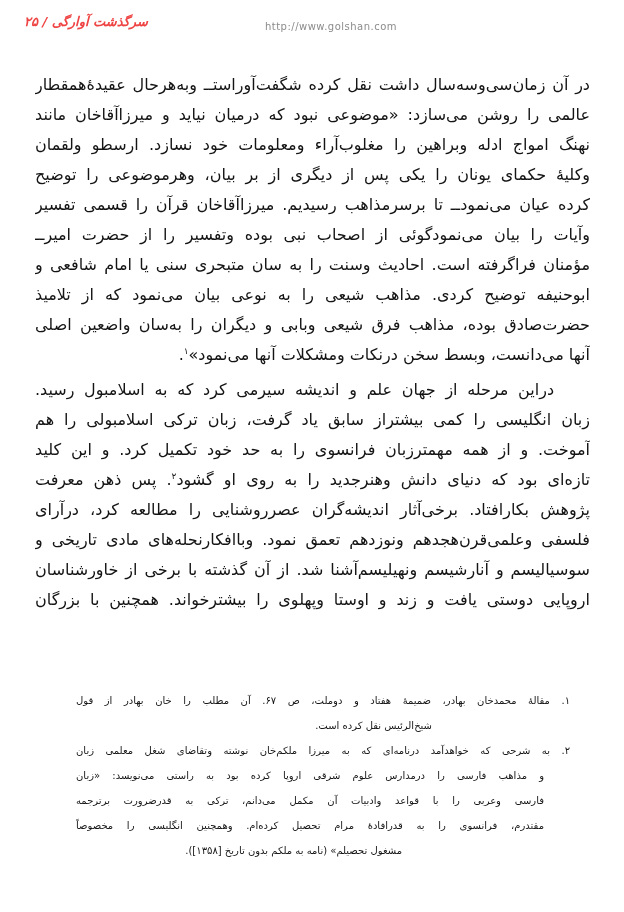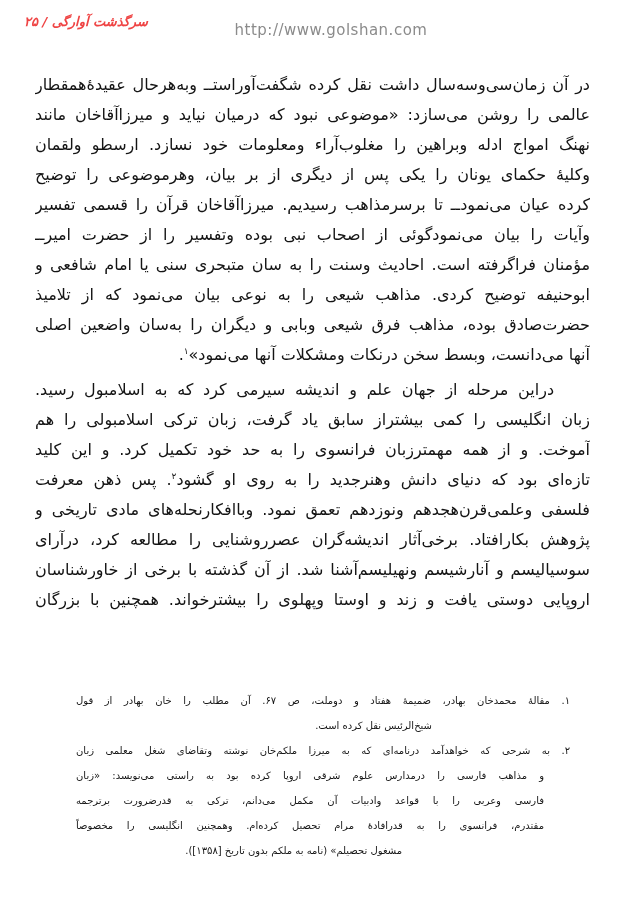--- a/index.html
+++ b/index.html
@@ -12,21 +12,21 @@
     position:relative;width:624px;height:912px;background:#ffffff;color:#121212;overflow:hidden;
   }
   
   .running-title{
     position:absolute;top:14px;left:24px;direction:rtl;
     font-size:13px;font-weight:bold;font-style:italic;color:#ef4444;white-space:nowrap;
   }
   .watermark-url{
     position:absolute;top:21px;left:0;width:624px;text-align:center;
     padding-left:38px;box-sizing:border-box;
-    direction:ltr;font-size:15px;letter-spacing:.5px;color:#8b8b8b;
+    direction:ltr;font-size:10px;letter-spacing:.5px;color:#8b8b8b;
   }
   
   .main-text{
     position:absolute;top:70px;right:34px;left:35px;
     direction:rtl;font-size:16px;line-height:30px;color:#141414;
     text-align:justify;
   }
   .tline{height:30px;overflow:hidden;text-align-last:justify;}
   .tline.end{text-align-last:right;}
   .tline.indent{text-indent:36px;}
@@ -65,22 +65,22 @@
       <div class="tline">ابوحنیفه توضیح کردی. مذاهب شیعی را به نوعی بیان می‌نمود که از تلامیذ</div>
       <div class="tline">حضرت‌صادق بوده، مذاهب فرق شیعی وبابی و دیگران را به‌سان واضعین اصلی</div>
       <div class="tline end"><span>آنها می‌دانست، وبسط سخن درنکات ومشکلات آنها می‌نمود»</span><sup class="fn-ref">۱</sup><span>.</span></div>
     </div>
 
     <div class="p2">
       <div class="tline indent">دراین مرحله از جهان علم و اندیشه سیرمی کرد که به اسلامبول رسید.</div>
       <div class="tline">زبان انگلیسی را کمی بیشتراز سابق یاد گرفت، زبان ترکی اسلامبولی را هم</div>
       <div class="tline">آموخت. و از همه مهمترزبان فرانسوی را به حد خود تکمیل کرد. و این کلید</div>
       <div class="tline"><span>تازه‌ای بود که دنیای دانش وهنرجدید را به روی او گشود</span><sup class="fn-ref">۲</sup><span>. پس ذهن معرفت</span></div>
+      <div class="tline">پژوهش بکارافتاد. برخی‌آثار اندیشه‌گران عصرروشنایی را مطالعه کرد، درآرای</div>
       <div class="tline">فلسفی وعلمی‌قرن‌هجدهم ونوزدهم تعمق نمود. وباافکارنحله‌های مادی تاریخی و</div>
-      <div class="tline">پژوهش بکارافتاد. برخی‌آثار اندیشه‌گران عصرروشنایی را مطالعه کرد، درآرای</div>
       <div class="tline">سوسیالیسم و آنارشیسم ونهیلیسم‌آشنا شد. از آن گذشته با برخی از خاورشناسان</div>
       <div class="tline">اروپایی دوستی یافت و زند و اوستا وپهلوی را بیشترخواند. همچنین با بزرگان</div>
     </div>
 
   </div>
 
   <div class="footnotes">
     <div>
       <div class="fline">۱. مقالهٔ محمدخان بهادر، ضمیمهٔ هفتاد و دوملت، ص ۶۷. آن مطلب را خان بهادر از قول</div>
       <div class="fline short-f1">شیخ‌الرئیس نقل کرده است.</div>

